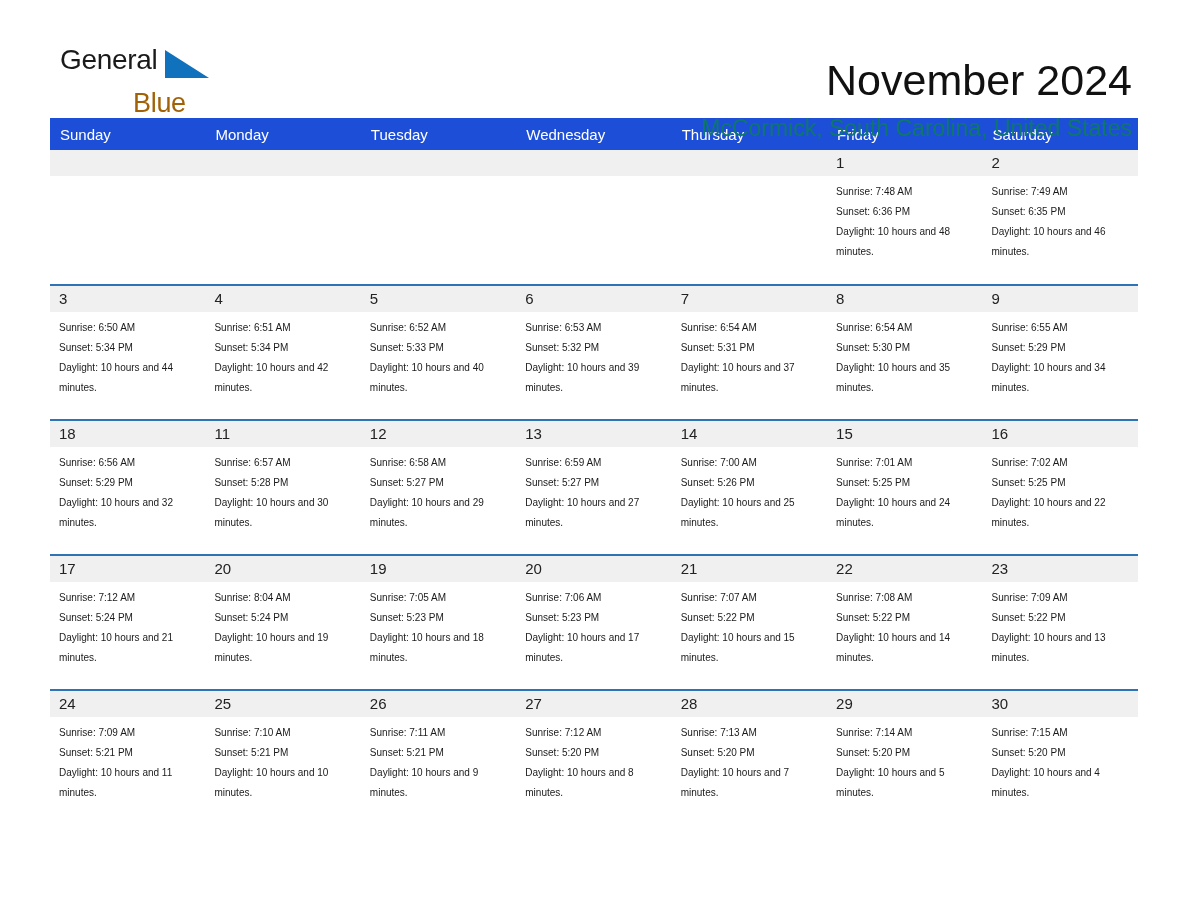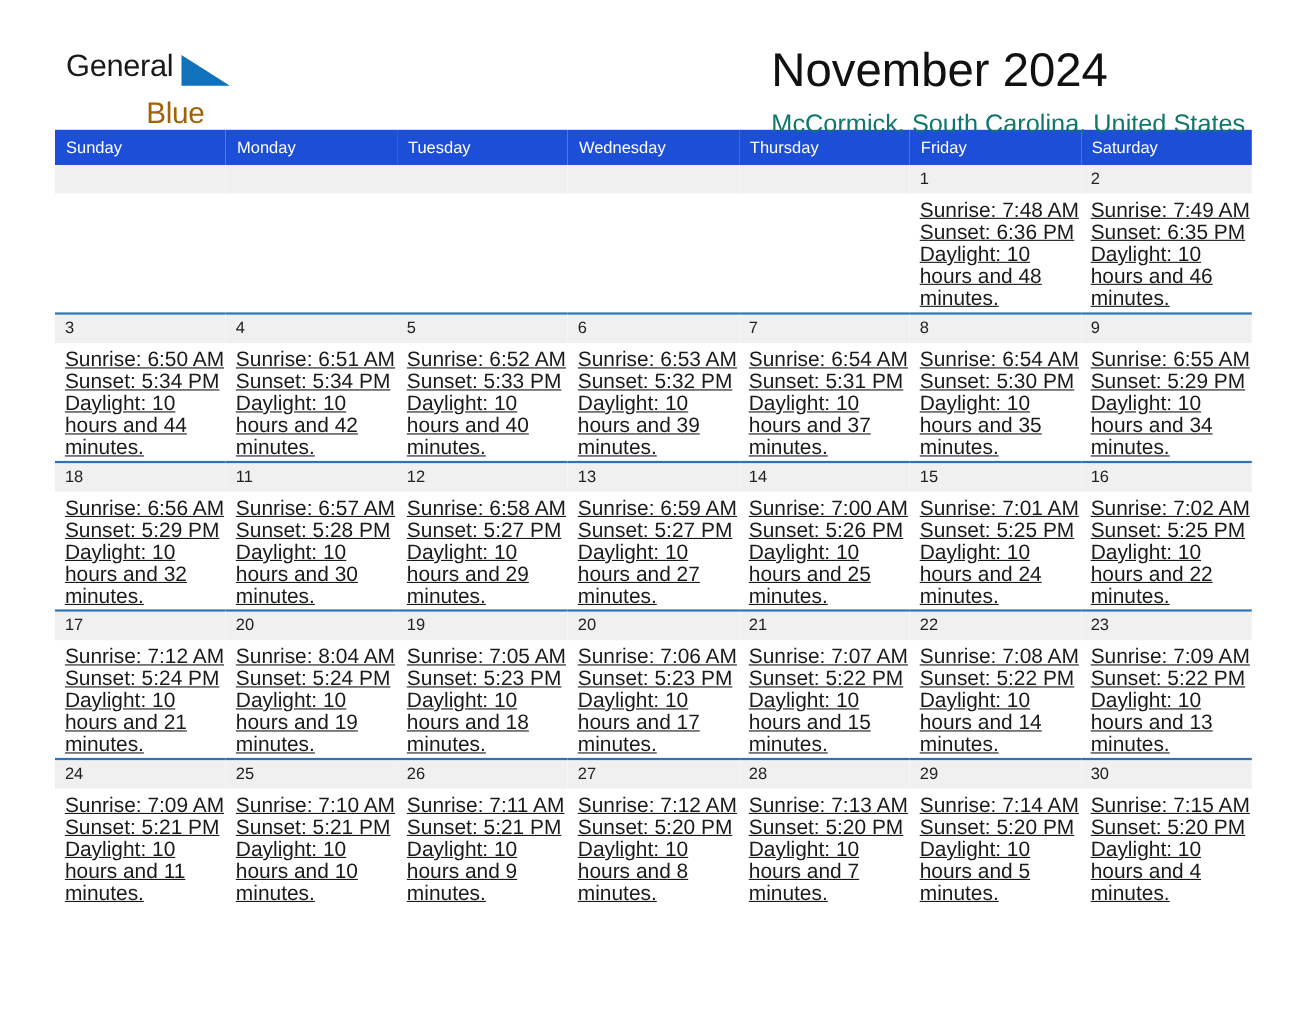--- a/index.html
+++ b/index.html
@@ -56,21 +56,22 @@
     left: 105px;
     top: 6px;
     width: 0;
     height: 0;
     border-left: 44px solid #1071bd;
     border-top: 28px solid transparent;
   }
   .title-wrap {
     position: absolute;
     right: 6px;
-    top: 38px;
+    top: 54px;
+    text-align: right;
   }
   .month-title {
     font-size: 43px;
     font-weight: normal;
     color: #111111;
     line-height: 52px;
     white-space: nowrap;
   }
   .location {
     margin-top: 8px;
@@ -114,24 +115,23 @@
     line-height: 26px;
     padding-left: 9px;
     font-size: 15px;
     color: #222222;
   }
   .daynum-band.empty {
     color: transparent;
   }
   .cell-body {
     padding: 6px 8px 0 9px;
-    font-size: 19px;
+    font-size: 10px;
     line-height: 20px;
     color: #1a1a1a;
-    text-decoration: underline;
   }
   .cell-body div {
     white-space: nowrap;
   }
   .cell-body .daylight {
     white-space: normal;
   }
 </style>
 </head>
 <body>

